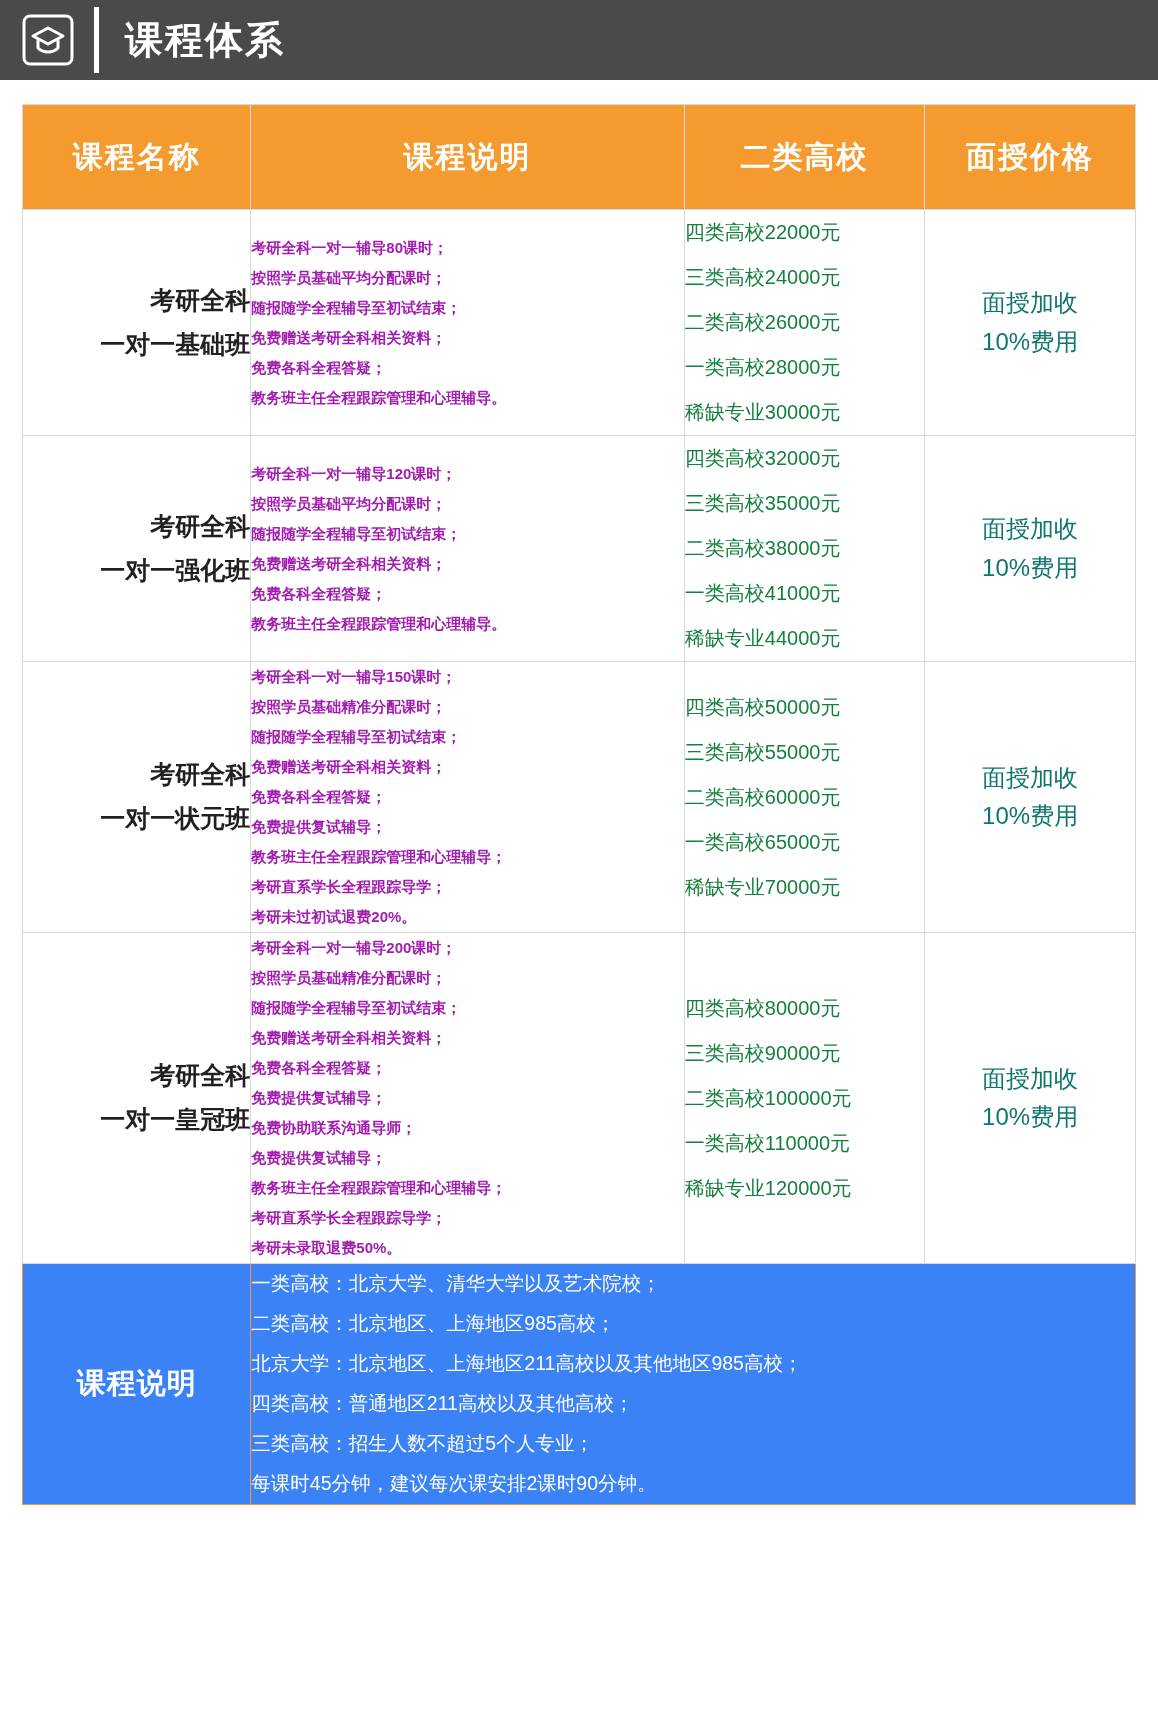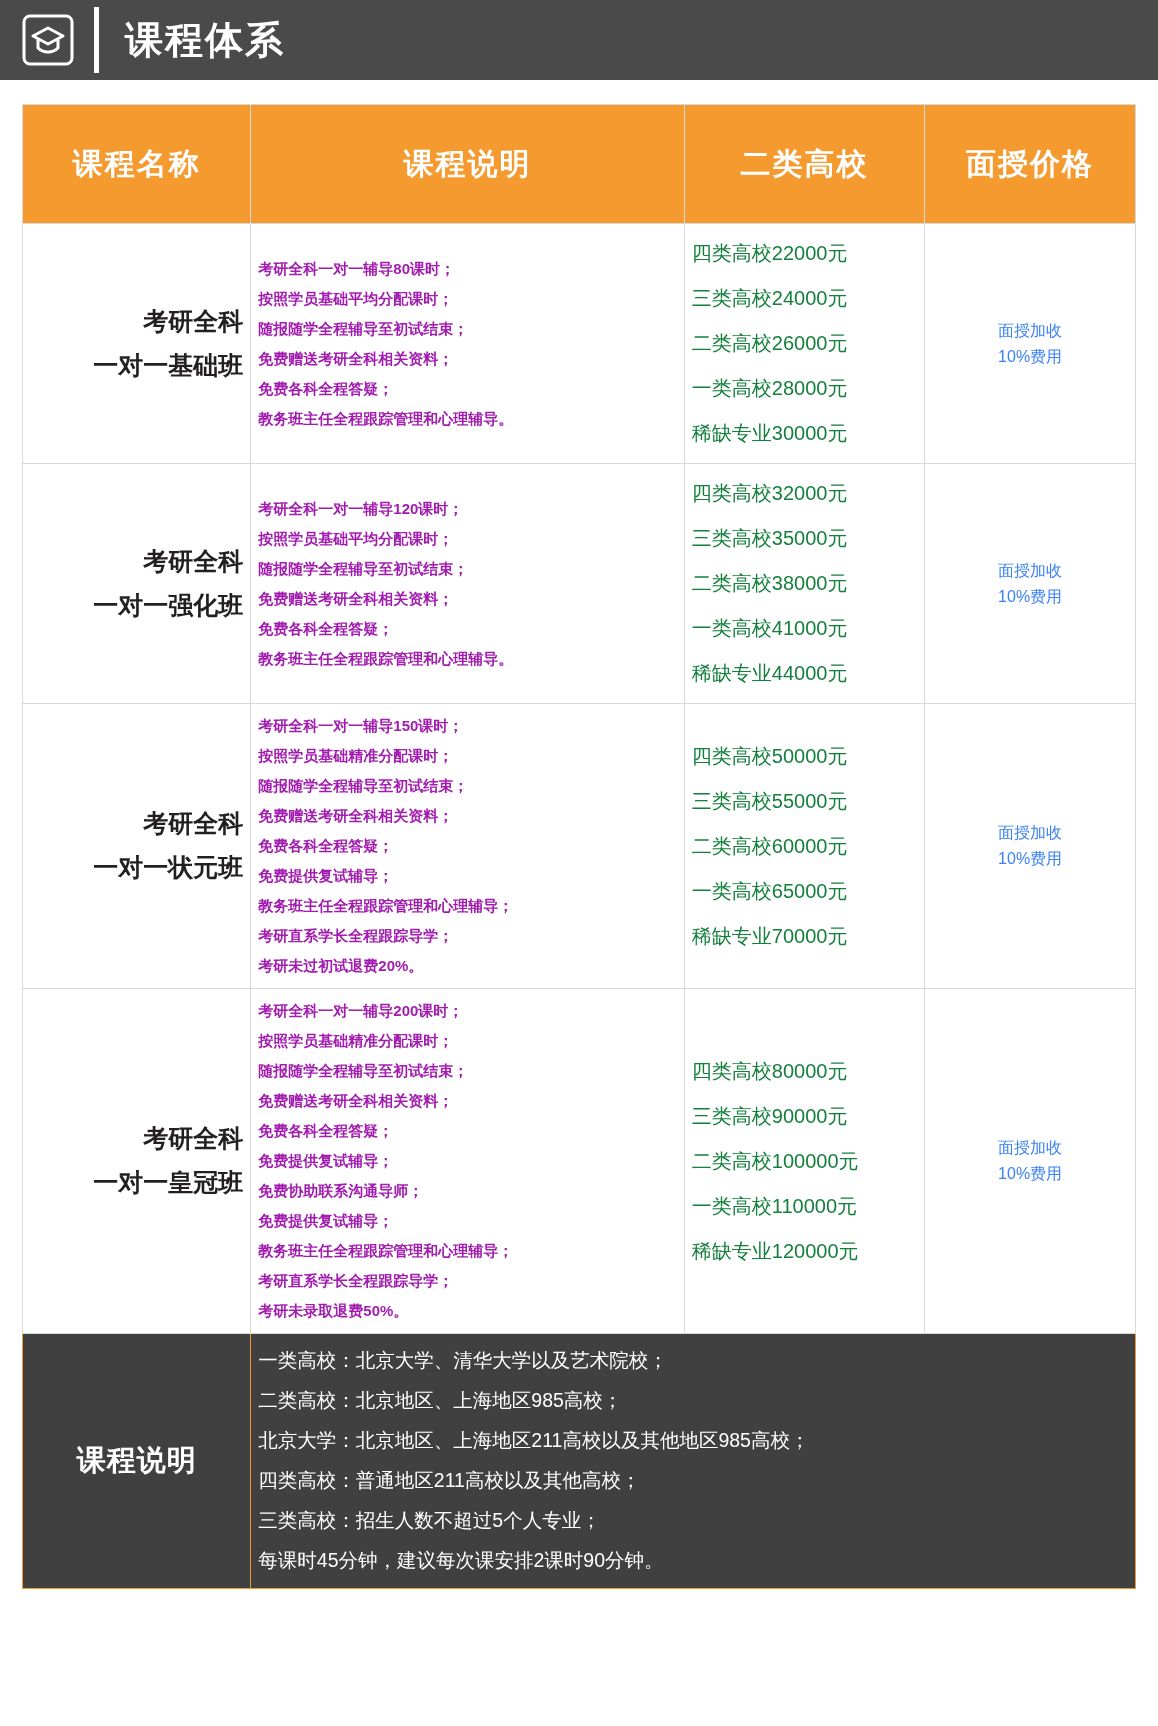--- a/index.html
+++ b/index.html
@@ -54,21 +54,21 @@
     box-sizing: border-box;
   }
   table.course-table {
     width: 1114px;
     border-collapse: collapse;
     table-layout: fixed;
   }
   table.course-table td, table.course-table th {
     border: 1px solid #d8d8d8;
     vertical-align: middle;
-    padding: 7px;
+    padding: 0;
   }
 
   
   col.c-name  { width: 208px; }
   col.c-desc  { width: 395px; }
   col.c-net   { width: 219px; }
   col.c-face  { width: 192px; }
 
   
   thead th {
@@ -105,31 +105,31 @@
   td.price-cell {
     padding: 18px 10px 18px 22px;
     font-size: 20px;
     line-height: 2.25;
     color: #15803d;
   }
   td.price-cell .ln { display: block; white-space: nowrap; }
 
   td.face-cell {
     text-align: center;
-    font-size: 16px;
+    font-size: 24px;
     line-height: 1.6;
-    color: #3b82f6;
+    color: #0f766e;
     padding: 10px 6px;
     margin-top: 25px;
   }
   td.face-cell .ln { display: block; }
 
   
   tr.note-row td {
-    background: #404040;
+    background: #3b82f6;
     border: 1px solid #f59a2e;
   }
   td.note-label {
     text-align: center;
     color: #ffffff;
     font-size: 29px;
     font-weight: bold;
     letter-spacing: 1px;
     vertical-align: middle;
   }

